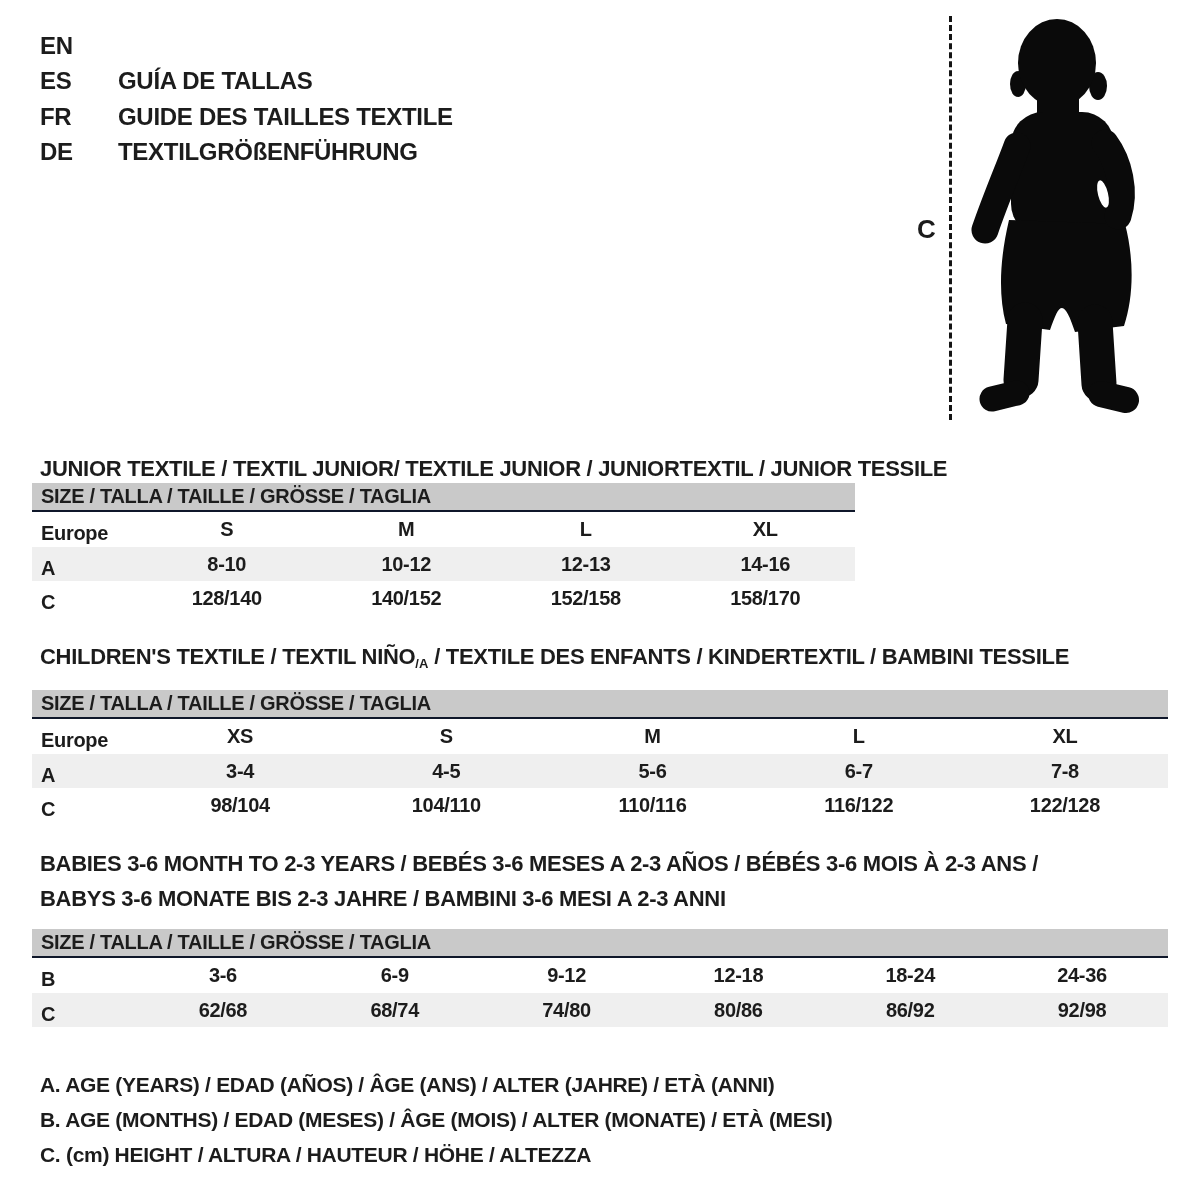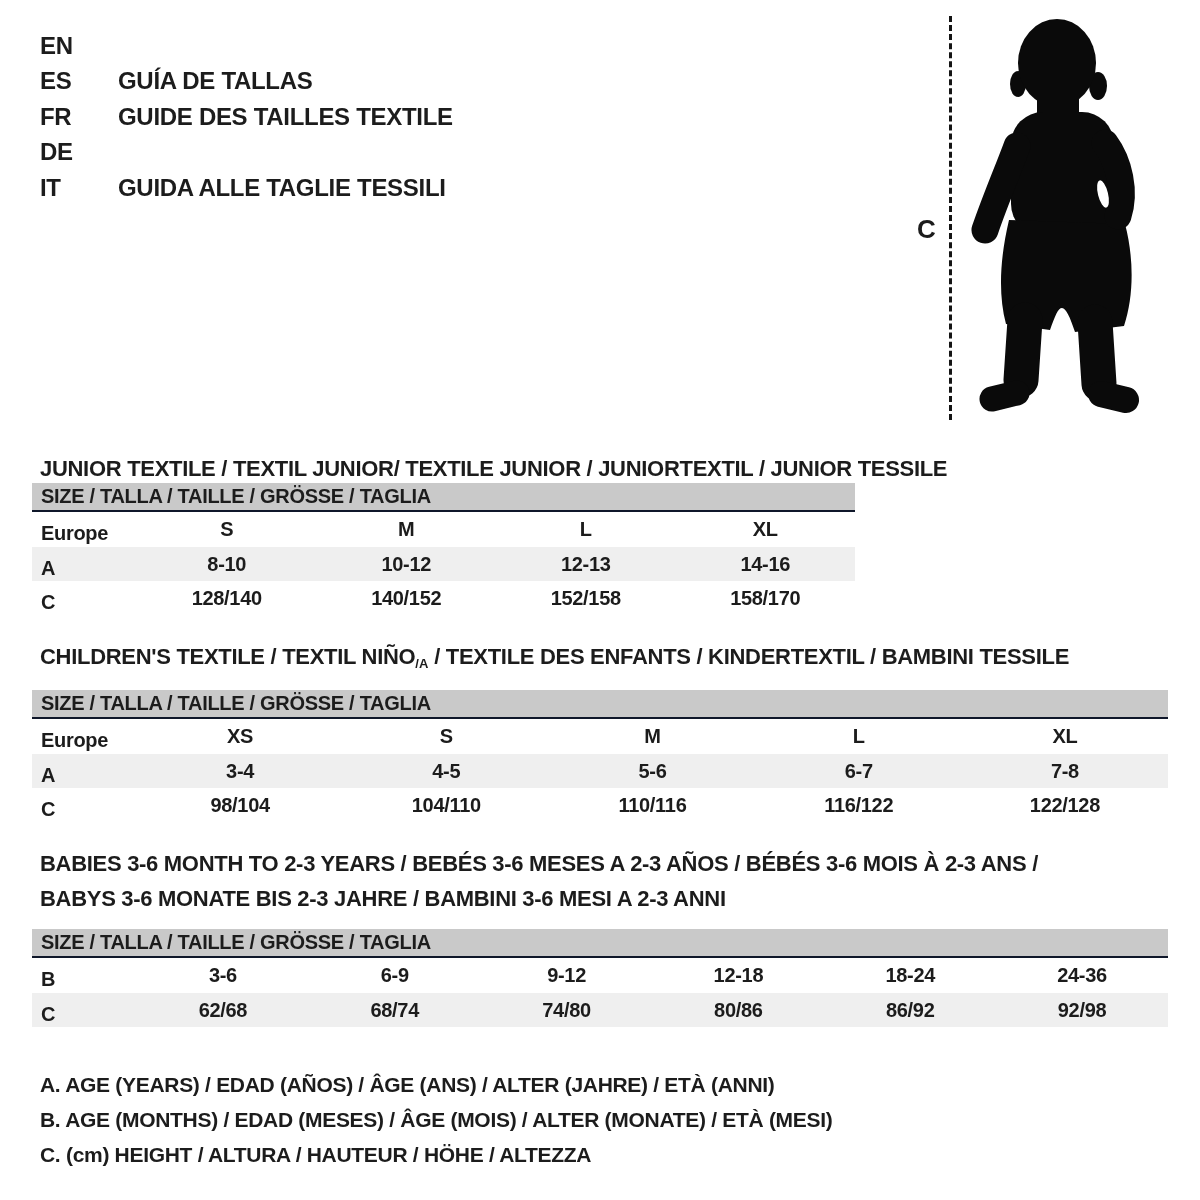--- a/index.html
+++ b/index.html
@@ -89,24 +89,21 @@
     <div class="lang-row">
       <span class="lang-code">ES</span>
       <span class="lang-label">GUÍA DE TALLAS</span>
     </div>
     <div class="lang-row">
       <span class="lang-code">FR</span>
       <span class="lang-label">GUIDE DES TAILLES TEXTILE</span>
     </div>
     <div class="lang-row">
       <span class="lang-code">DE</span>
-    </div>
-    <div class="lang-row">
-      <span class="lang-code">IT</span>
-      <span class="lang-label">GUIDA ALLE TAGLIE TESSILI</span>
+      <span class="lang-label">TEXTILGRÖßENFÜHRUNG</span>
     </div>
   </div>
 
   <div class="figure">
     <div class="measure-line"></div>
     <div class="measure-label">C</div>
     <svg width="200" height="435" viewBox="0 0 200 435">
       <g fill="#0a0a0a" stroke="none">
 
         <ellipse cx="63" cy="84" rx="8" ry="13"></ellipse>

